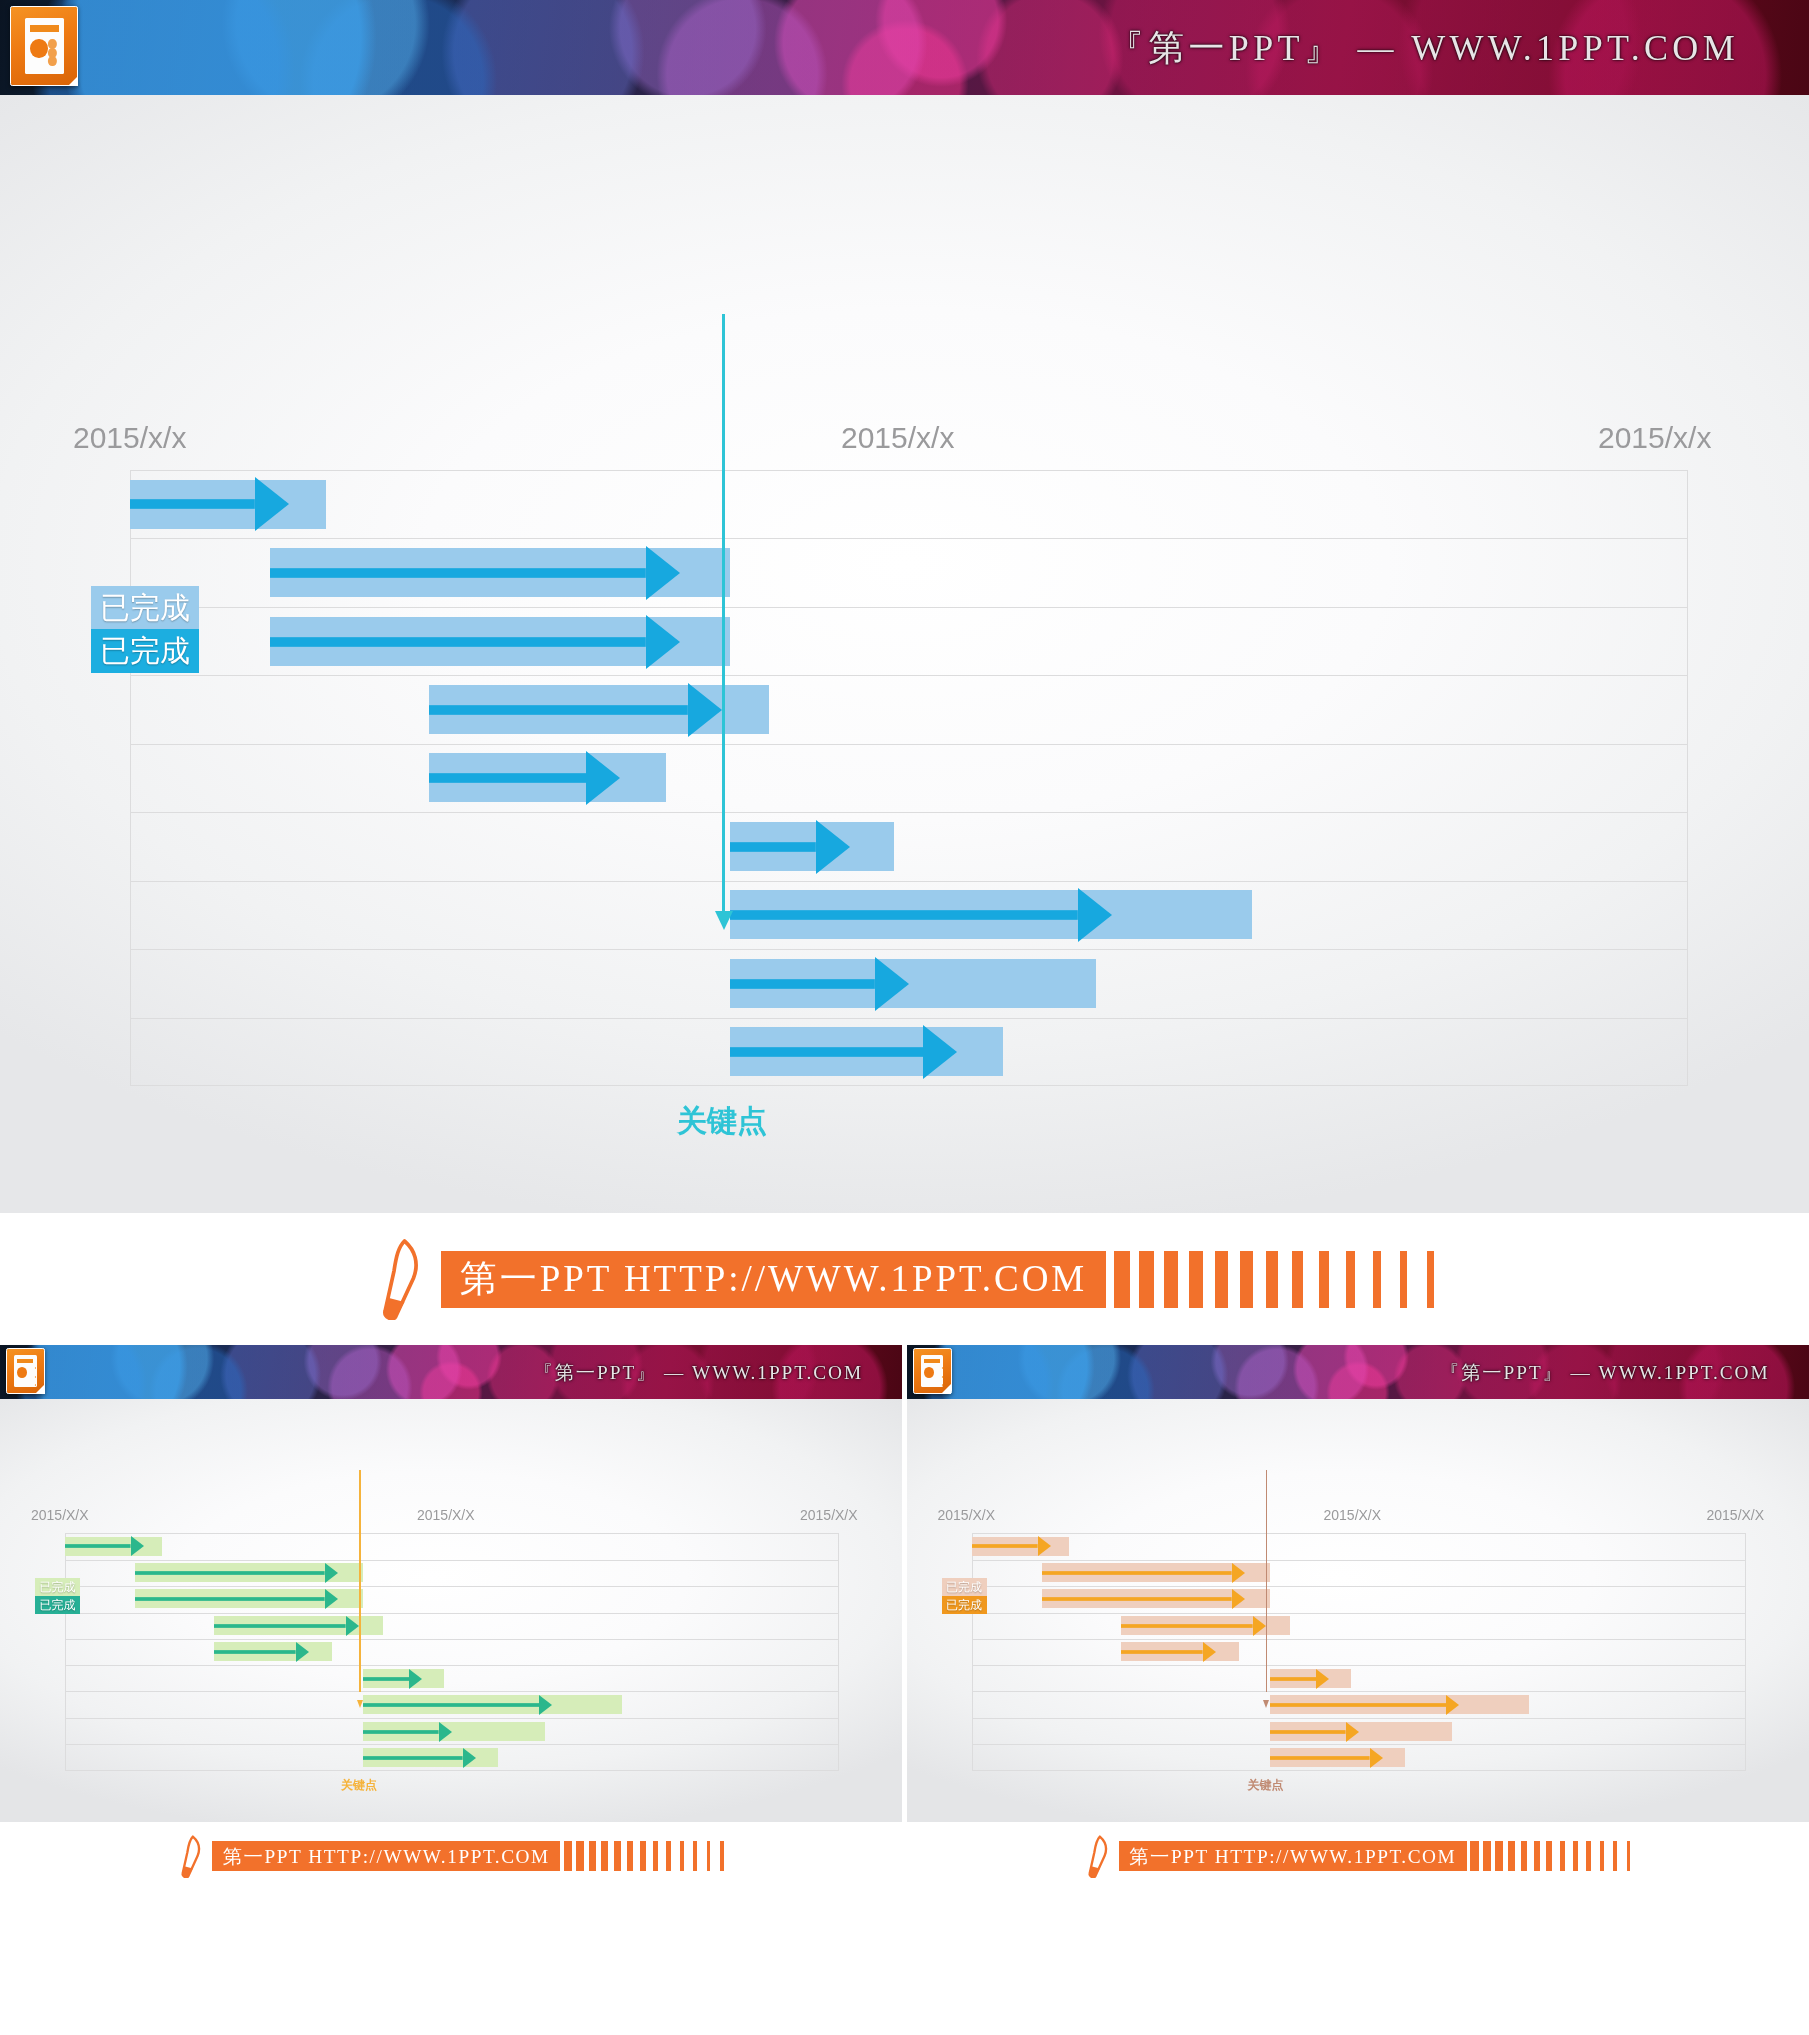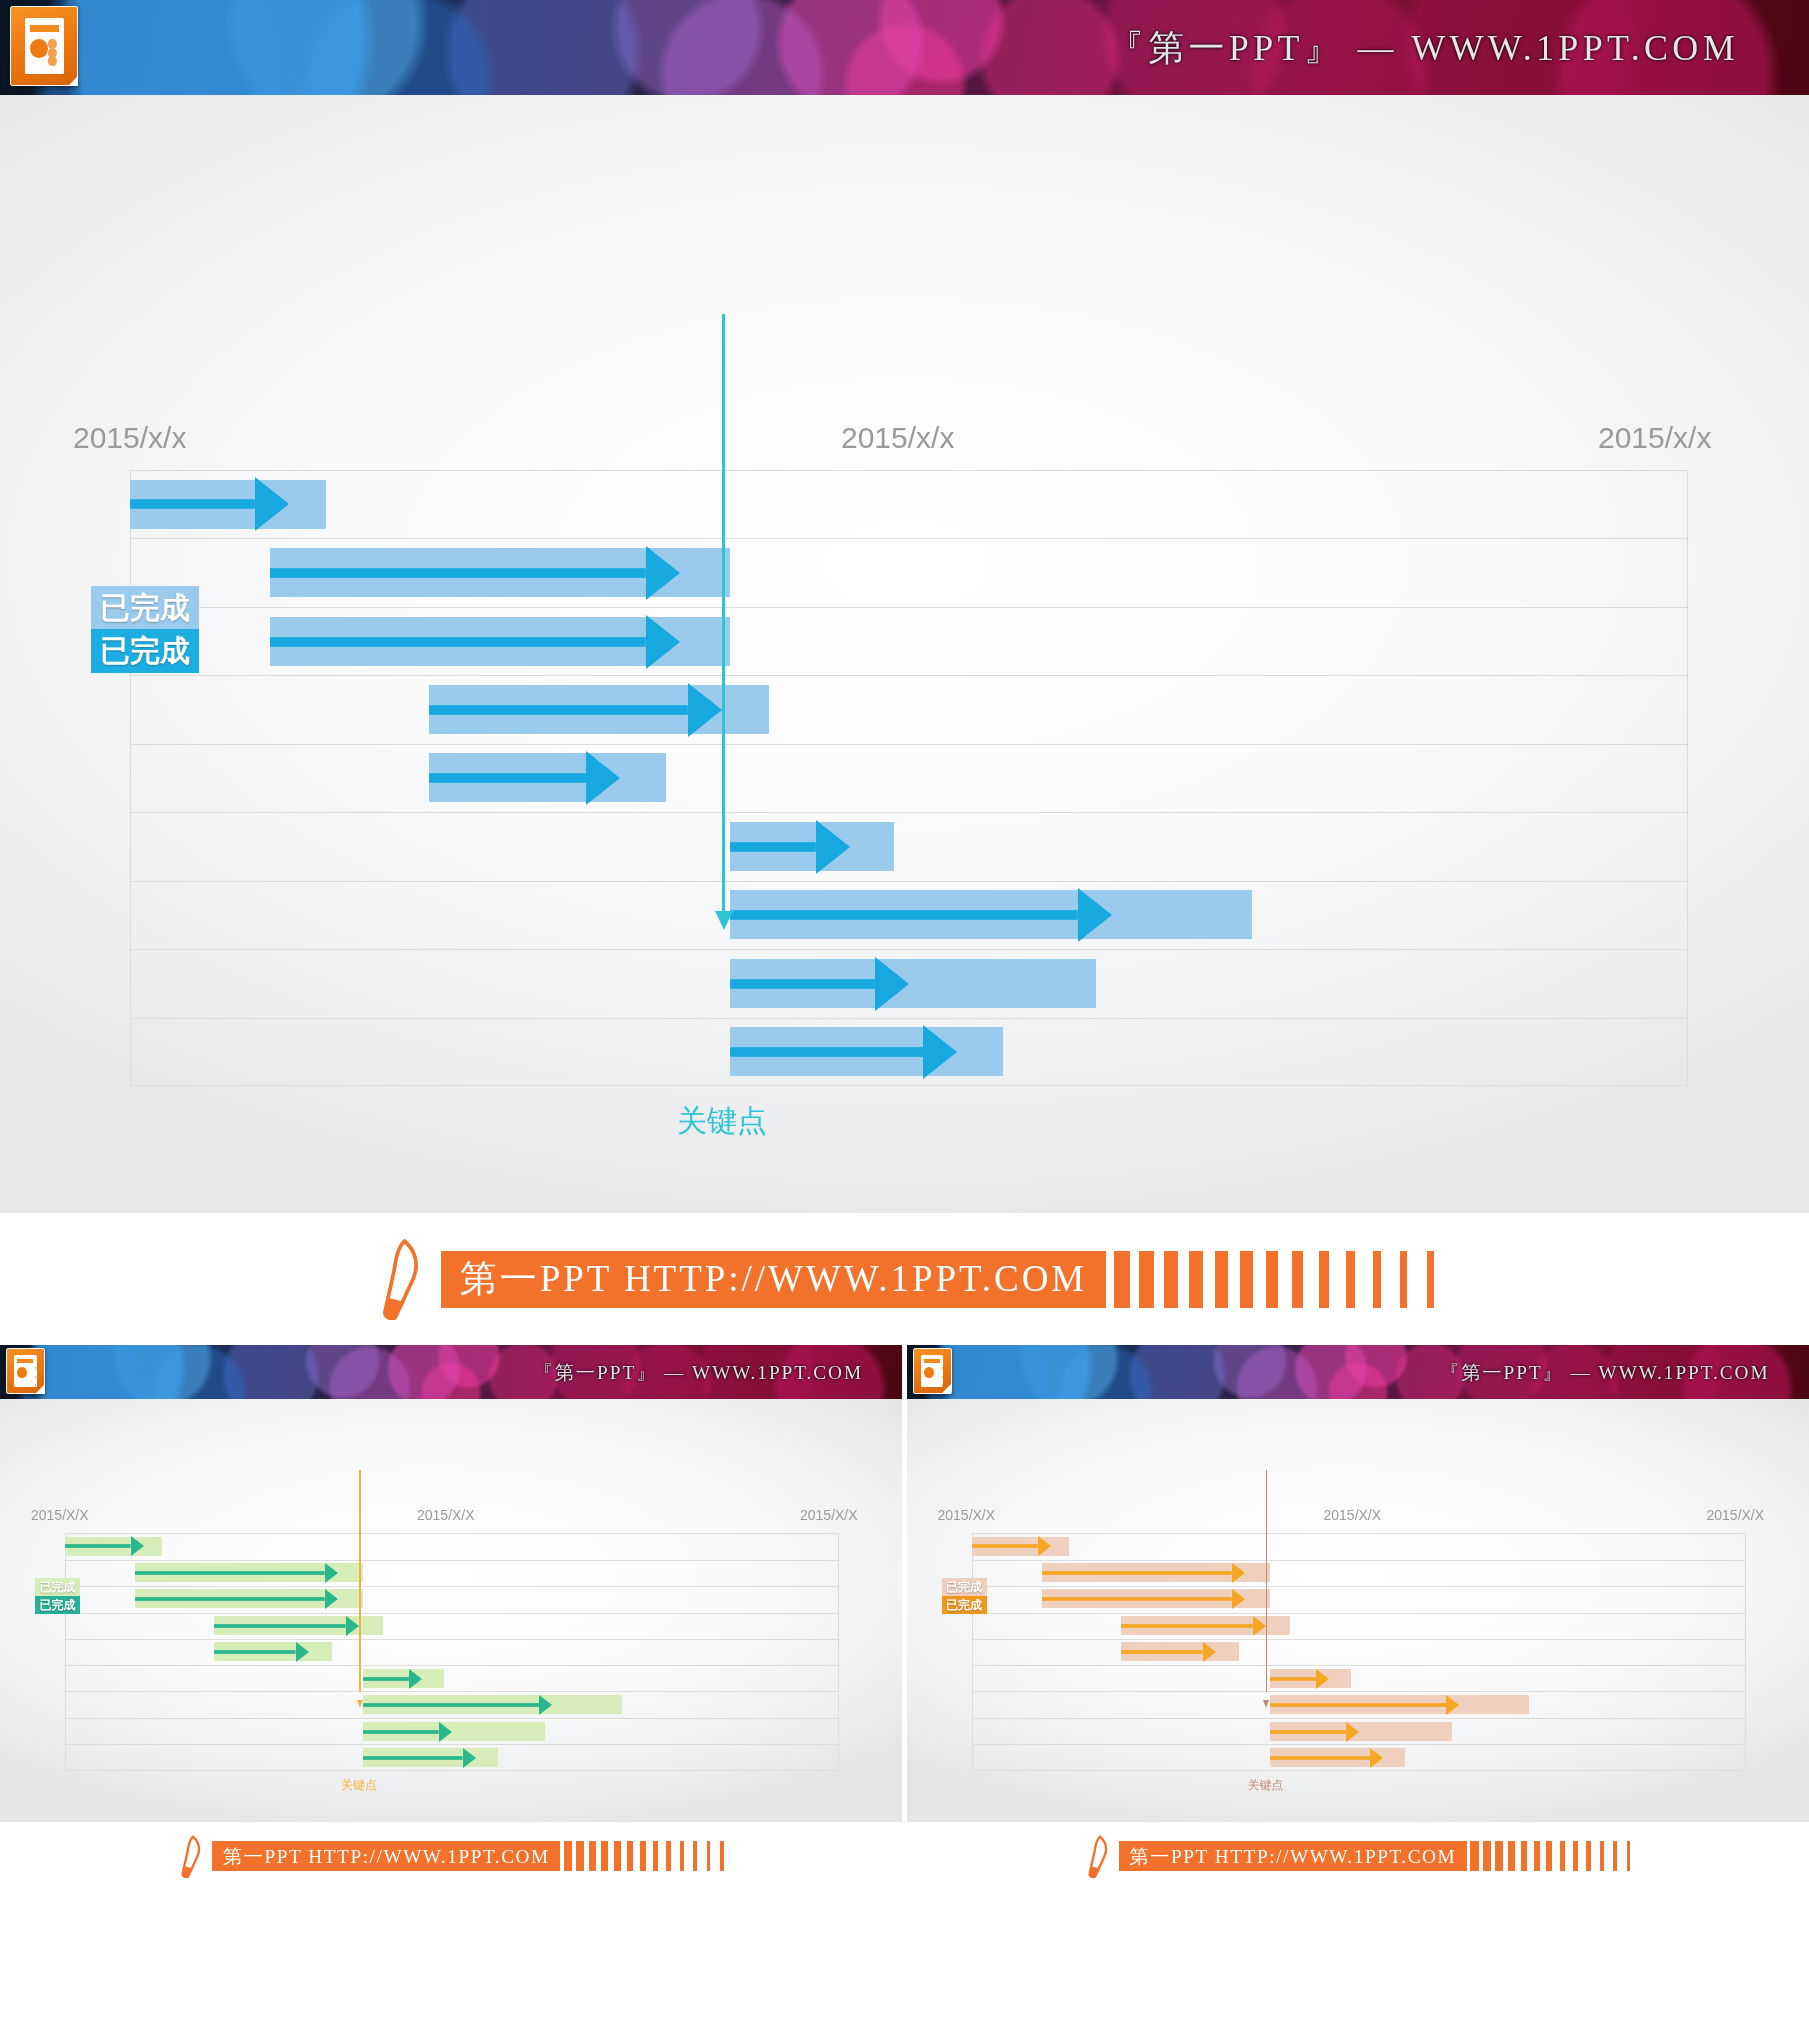--- a/index.html
+++ b/index.html
@@ -145,30 +145,30 @@
     position: absolute;
     left: 50%; bottom: 0;
     transform: translateX(-50%);
     width: 0; height: 0;
     border-left: 7.4px solid transparent;
     border-right: 7.4px solid transparent;
   }
   .milestone-label {
     position: absolute;
     transform: translateX(-50%);
-    font-weight: normal;
+    font-weight: bold;
     white-space: nowrap;
   }
 
   
   .legend { position: absolute; }
   .legend-item {
     display: block;
     color: #ffffff;
-    font-weight: bold;
+    font-weight: normal;
     text-shadow: 0 0.7px 1.5px rgba(0,0,0,.28);
     line-height: 1;
   }
 
   
   .footer-wrap {
     position: relative;
     background: #ffffff;
     display: flex;
     align-items: center;

